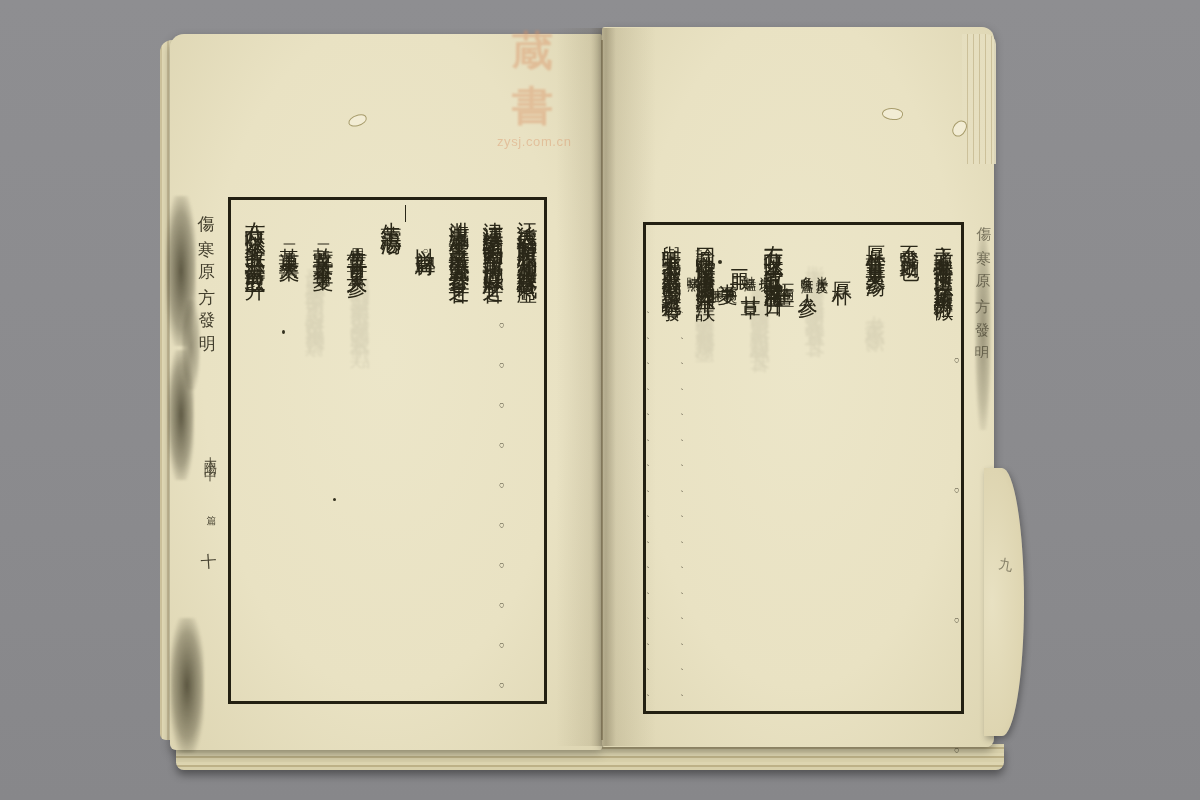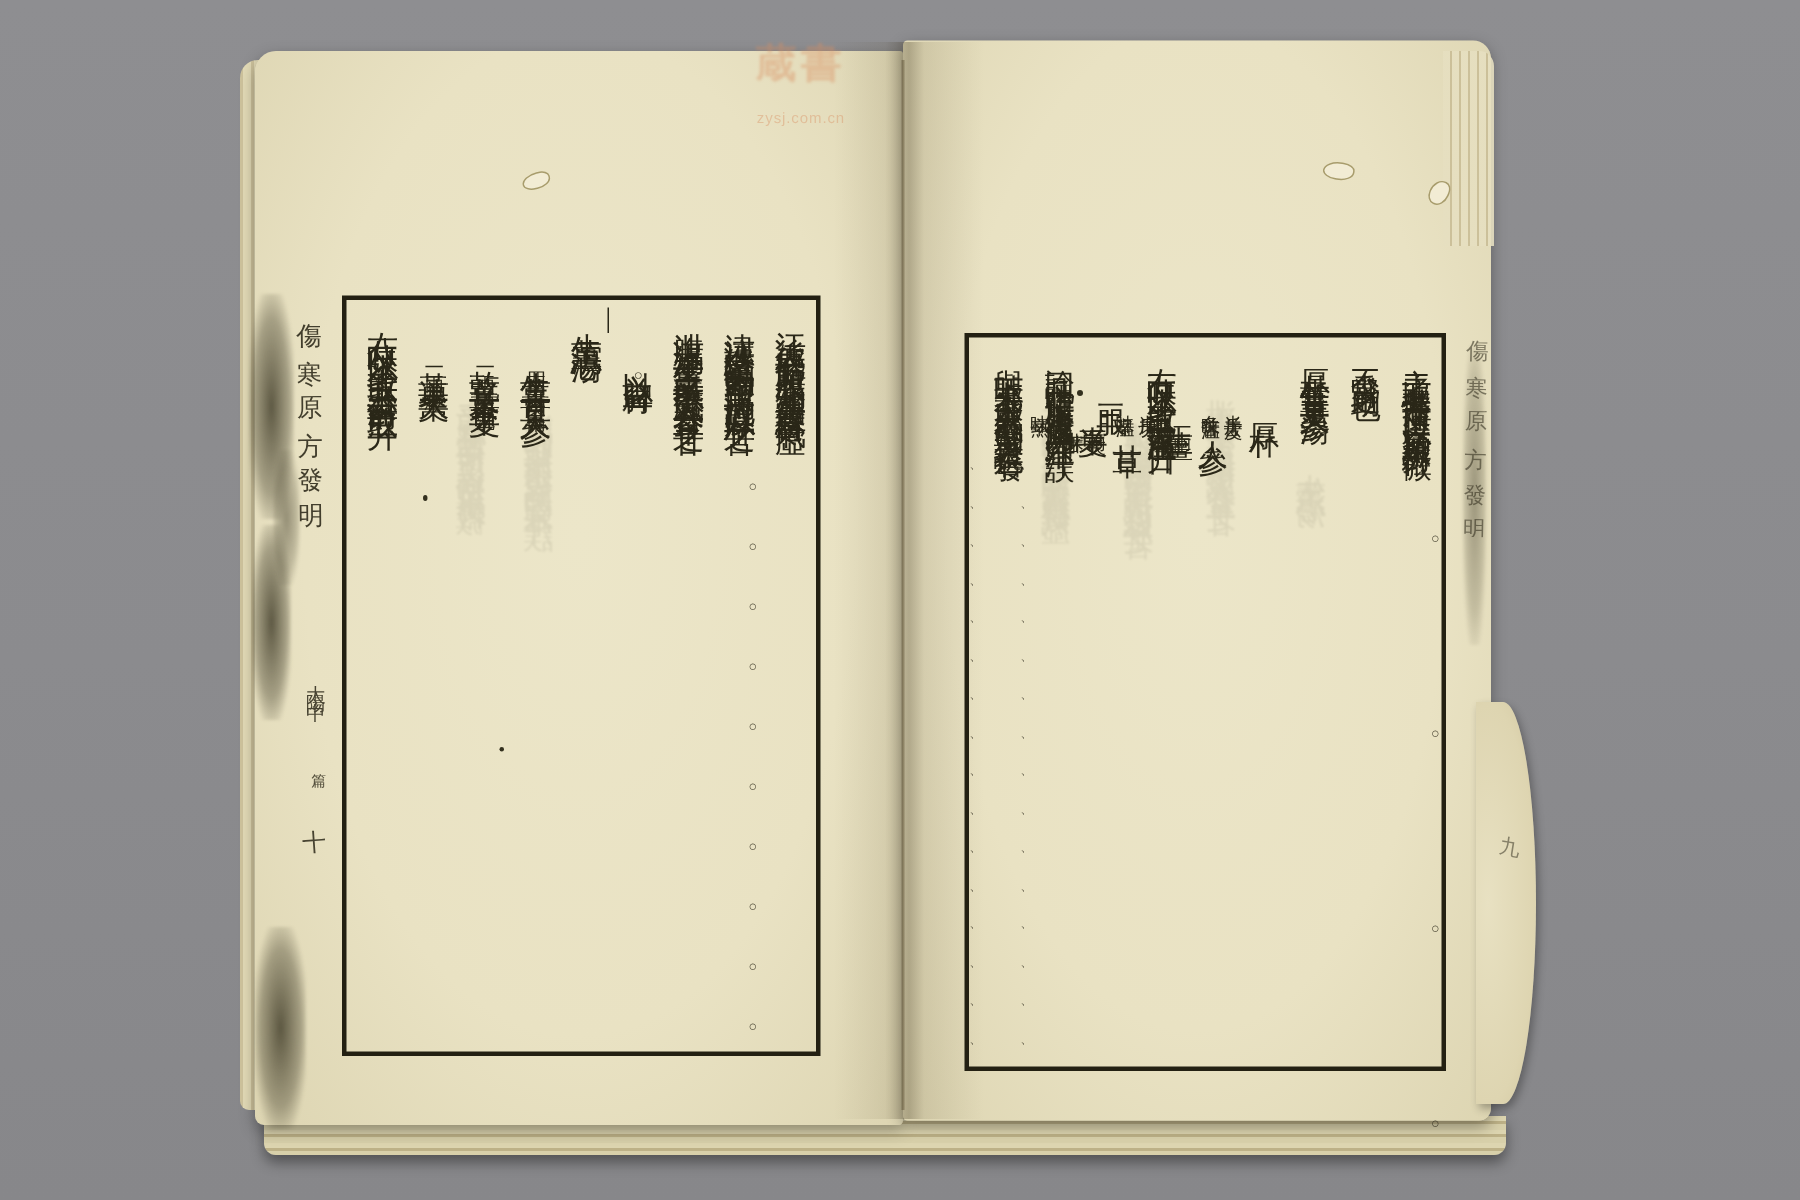--- a/index.html
+++ b/index.html
@@ -66,23 +66,23 @@
   .spine-pagenum{left:196px;top:540px;font-size:16px;opacity:.85;transform:rotate(-4deg);}
   .ghost-title{left:972px;top:214px;font-size:15px;letter-spacing:24px;opacity:.55;
                width:20px;overflow:hidden;transform:rotate(1deg);}
   .ghost-pagenum{left:999px;top:546px;font-size:14px;opacity:.5;transform:rotate(9deg);
                writing-mode:vertical-rl;position:absolute;color:#2c2819;}
   
   .blob{position:absolute;background:radial-gradient(ellipse,rgba(48,44,26,.75) 0%,rgba(48,44,26,.35) 55%,rgba(48,44,26,0) 80%);
         filter:blur(1px);}
   
   .seal{position:absolute;left:497px;top:24px;width:74px;height:80px;text-align:center;}
-  .seal-glyphs{font-size:27px;letter-spacing:3px;opacity:.42;filter:blur(.9px);font-weight:bold;}
-  .seal-sub{font-size:10px;letter-spacing:.6px;opacity:.4;filter:blur(.4px);
-            font-family:"Liberation Sans", sans-serif;margin-top:14px;}
+  .seal-glyphs{font-size:41px;letter-spacing:3px;opacity:.42;filter:blur(.9px);font-weight:bold;}
+  .seal-sub{font-size:13px;letter-spacing:.6px;opacity:.4;filter:blur(.4px);
+            font-family:"Liberation Sans", sans-serif;margin-top:0;}
   
   .bleed{position:absolute;writing-mode:vertical-rl;color:#6e6a57;opacity:.13;
          filter:blur(.8px);transform:scaleX(-1);font-size:20px;letter-spacing:4px;
          pointer-events:none;}
   
   .blemish{position:absolute;background:#f2ecd4;border:1px solid rgba(128,114,52,.65);
            border-radius:60% 40% 55% 45%;}
   .speck{position:absolute;background:#33301e;border-radius:50%;}
 </style>
 </head>

